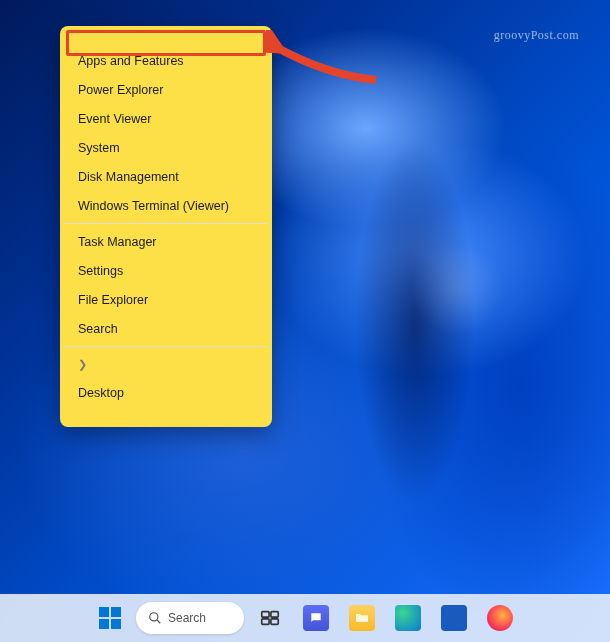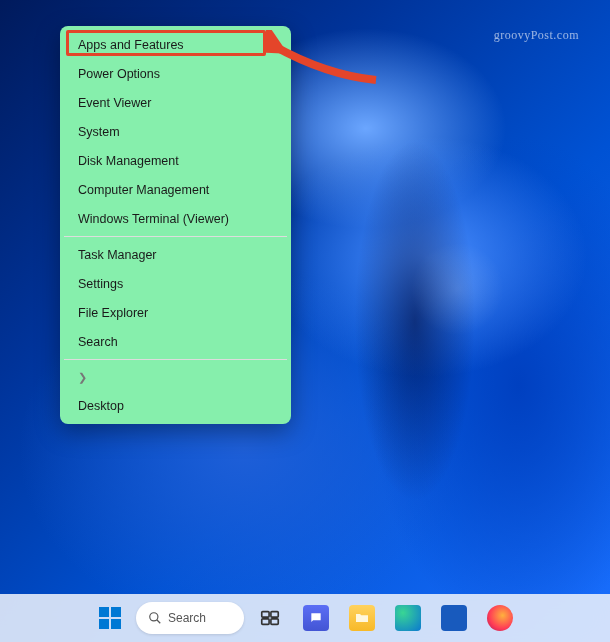--- a/index.html
+++ b/index.html
@@ -36,25 +36,25 @@
       color: rgba(255,255,255,0.6);
       font-size: 12px;
       font-family: Georgia, serif;
       letter-spacing: 0.5px;
       text-align: right;
     }
     .context-menu {
       position: absolute;
       left: 60px;
       top: 26px;
-      width: 231px;
-      background: #86efac;
+      width: 212px;
+      background: #fde047;
       border-radius: 8px;
       box-shadow: 0 8px 24px rgba(0,0,0,0.35);
-      padding: 4px 2px;
+      padding: 20px 2px;
       font-size: 12.5px;
       color: #1a1a1a;
     }
     .menu-item {
       padding: 7.5px 14px;
       cursor: pointer;
       display: flex;
       justify-content: space-between;
       align-items: center;
       border-radius: 4px;
@@ -141,33 +141,30 @@
 
 <div class="wallpaper"></div>
 
 <div class="watermark">groovyPost.com</div>
 
 <div class="context-menu">
   <div class="menu-item">
       <span>Apps and Features</span>
     </div>
   <div class="menu-item">
-      <span>Power Options</span>
+      <span>Power Explorer</span>
     </div>
   <div class="menu-item">
       <span>Event Viewer</span>
     </div>
   <div class="menu-item">
       <span>System</span>
     </div>
   <div class="menu-item">
       <span>Disk Management</span>
-    </div>
-  <div class="menu-item">
-      <span>Computer Management</span>
     </div>
   <div class="menu-item">
       <span>Windows Terminal (Viewer)</span>
     </div>
 
   <div class="menu-sep"></div>
 
   <div class="menu-item">
       <span>Task Manager</span>
     </div>

